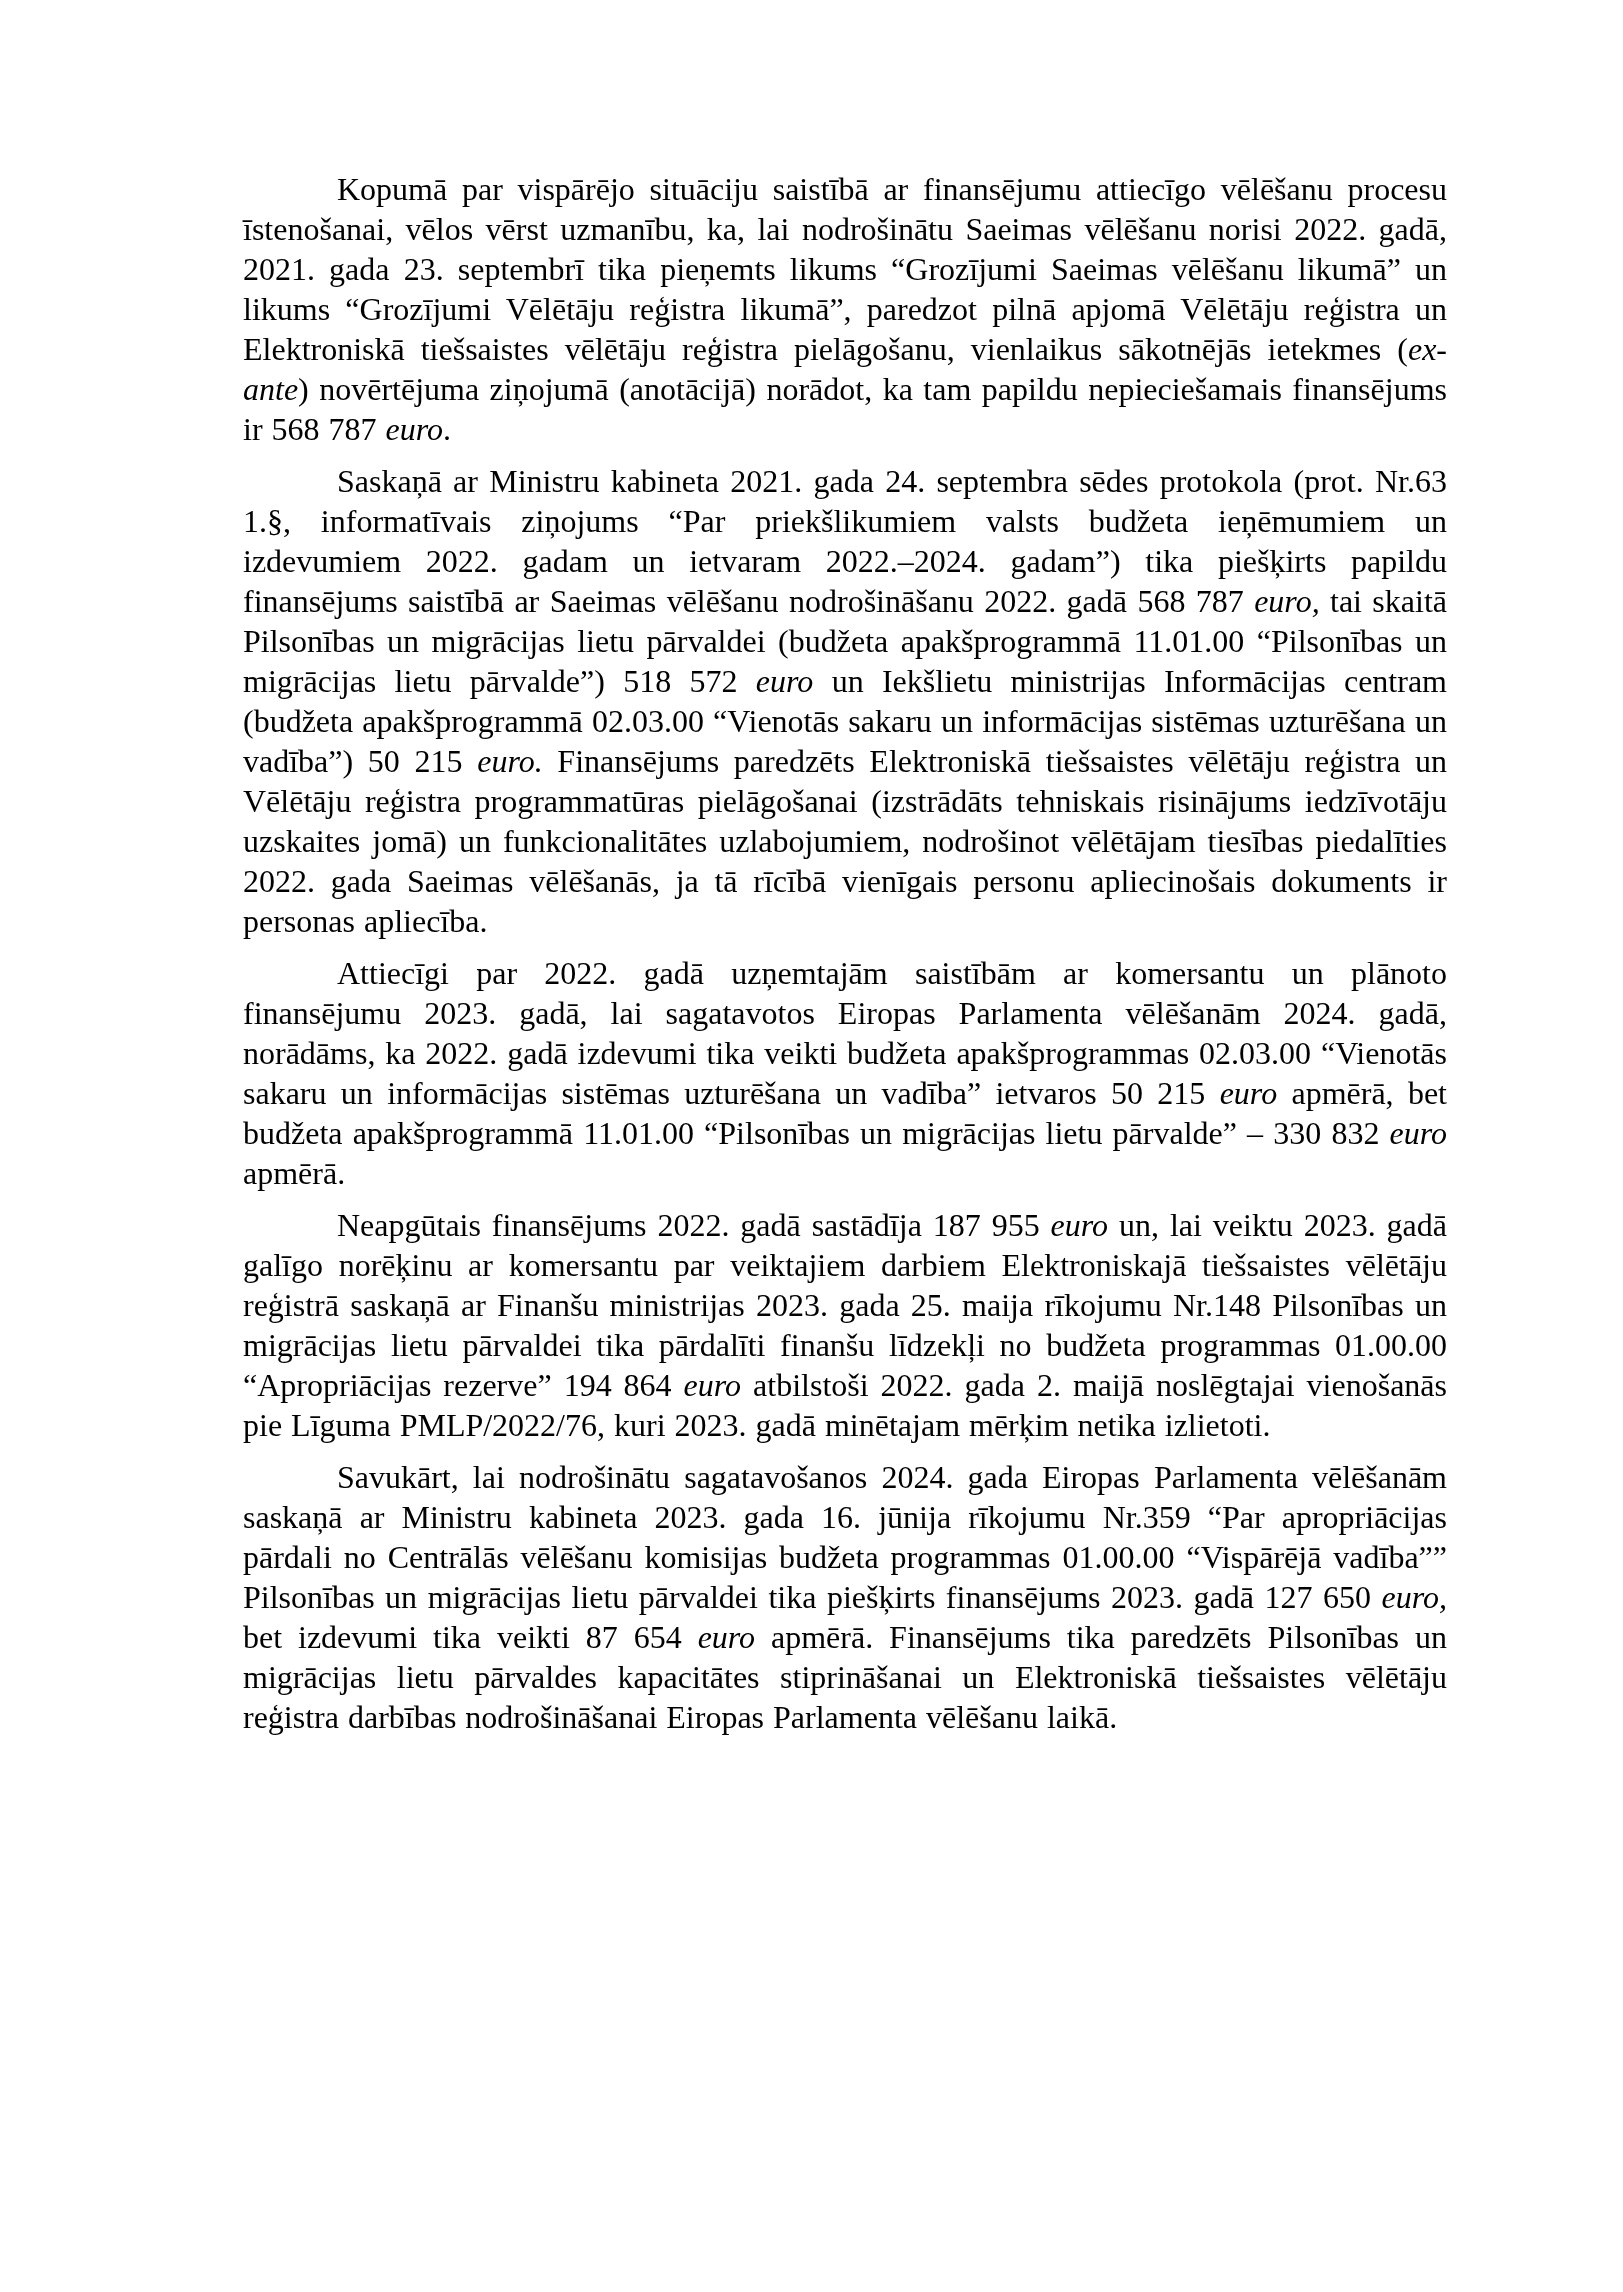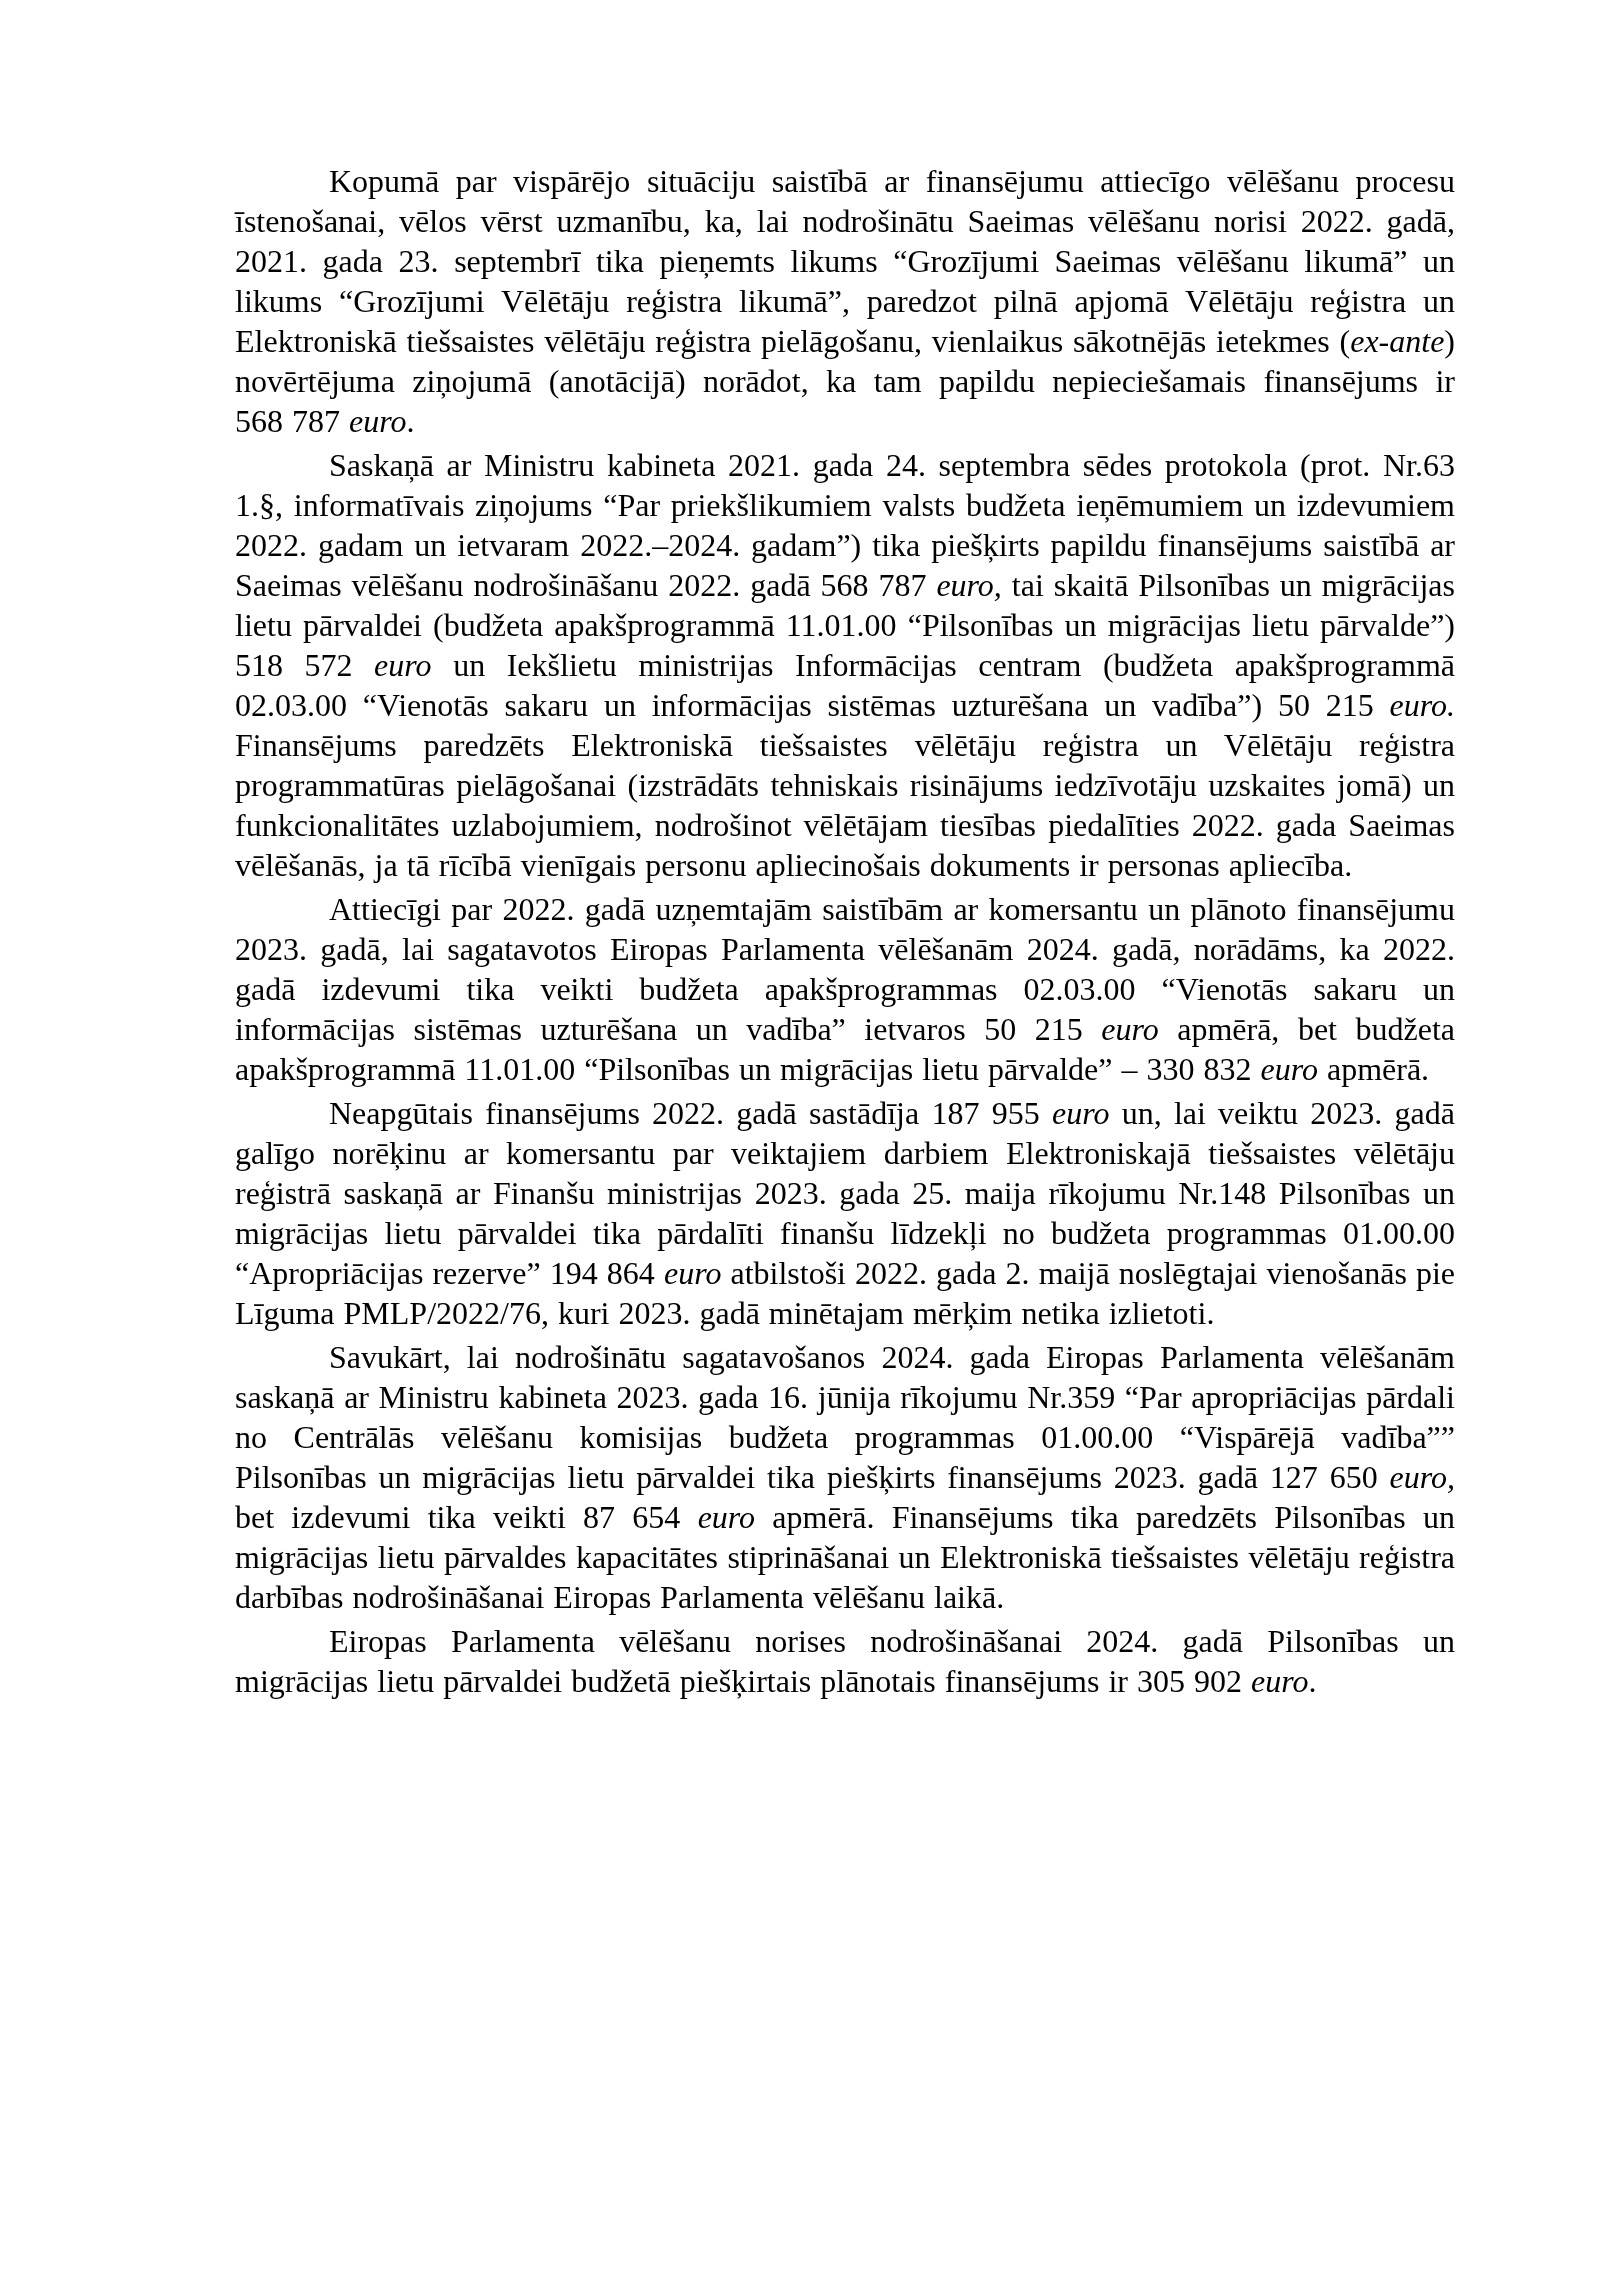--- a/index.html
+++ b/index.html
@@ -15,21 +15,21 @@
     margin: 0 auto;
     background: #ffffff;
     box-sizing: border-box;
     padding: 157px 164px 0 231px;
     overflow: hidden;
   }
   .doc-body {
     width: 100%;
   }
   .para {
-    margin: 4px;
+    margin: 12px;
     padding: 0;
     font-family: "Liberation Serif", "DejaVu Serif", serif;
     font-size: 32px;
     line-height: 40px;
     color: #000000;
     text-align: justify;
     text-indent: 94px;
     word-spacing: 1px;
   }
   .run {
@@ -42,16 +42,15 @@
 </head>
 <body>
 
 <div class="page">
   <div class="doc-body">
       <p class="para"><span class="run">Kopumā par vispārējo situāciju saistībā ar finansējumu attiecīgo vēlēšanu procesu īstenošanai, vēlos vērst uzmanību, ka, lai nodrošinātu Saeimas vēlēšanu norisi 2022. gadā, 2021. gada 23. septembrī tika pieņemts likums “Grozījumi Saeimas vēlēšanu likumā” un likums “Grozījumi Vēlētāju reģistra likumā”, paredzot pilnā apjomā Vēlētāju reģistra un Elektroniskā tiešsaistes vēlētāju reģistra pielāgošanu, vienlaikus sākotnējās ietekmes (</span><span class="run italic">ex-ante</span><span class="run">) novērtējuma ziņojumā (anotācijā) norādot, ka tam papildu nepieciešamais finansējums ir 568&nbsp;787 </span><span class="run italic">euro</span><span class="run">.</span></p>
       <p class="para"><span class="run">Saskaņā ar Ministru kabineta 2021. gada 24. septembra sēdes protokola (prot. Nr.63 1.§, informatīvais ziņojums “Par priekšlikumiem valsts budžeta ieņēmumiem un izdevumiem 2022. gadam un ietvaram 2022.–2024. gadam”) tika piešķirts papildu finansējums saistībā ar Saeimas vēlēšanu nodrošināšanu 2022. gadā 568&nbsp;787 </span><span class="run italic">euro,</span><span class="run"> tai skaitā Pilsonības un migrācijas lietu pārvaldei (budžeta apakšprogrammā 11.01.00 “Pilsonības un migrācijas lietu pārvalde”) 518&nbsp;572&nbsp;</span><span class="run italic">euro</span><span class="run"> un Iekšlietu ministrijas Informācijas centram (budžeta apakšprogrammā 02.03.00 “Vienotās sakaru un informācijas sistēmas uzturēšana un vadība”) 50&nbsp;215 </span><span class="run italic">euro.</span><span class="run"> Finansējums paredzēts Elektroniskā tiešsaistes vēlētāju reģistra un Vēlētāju reģistra programmatūras pielāgošanai (izstrādāts tehniskais risinājums iedzīvotāju uzskaites jomā) un funkcionalitātes uzlabojumiem, nodrošinot vēlētājam tiesības piedalīties 2022. gada Saeimas vēlēšanās, ja tā rīcībā vienīgais personu apliecinošais dokuments ir personas apliecība.</span></p>
       <p class="para"><span class="run">Attiecīgi par 2022. gadā uzņemtajām saistībām ar komersantu un plānoto finansējumu 2023. gadā, lai sagatavotos Eiropas Parlamenta vēlēšanām 2024. gadā, norādāms, ka 2022. gadā izdevumi tika veikti budžeta apakšprogrammas 02.03.00 “Vienotās sakaru un informācijas sistēmas uzturēšana un vadība” ietvaros 50&nbsp;215 </span><span class="run italic">euro</span><span class="run"> apmērā, bet budžeta apakšprogrammā 11.01.00 “Pilsonības un migrācijas lietu pārvalde” – 330&nbsp;832 </span><span class="run italic">euro</span><span class="run"> apmērā.</span></p>
       <p class="para"><span class="run">Neapgūtais finansējums 2022. gadā sastādīja 187&nbsp;955 </span><span class="run italic">euro</span><span class="run"> un, lai veiktu 2023. gadā galīgo norēķinu ar komersantu par veiktajiem darbiem Elektroniskajā tiešsaistes vēlētāju reģistrā saskaņā ar Finanšu ministrijas 2023. gada 25. maija rīkojumu Nr.148 Pilsonības un migrācijas lietu pārvaldei tika pārdalīti finanšu līdzekļi no budžeta programmas 01.00.00 “Apropriācijas rezerve” 194&nbsp;864 </span><span class="run italic">euro</span><span class="run"> atbilstoši 2022. gada 2. maijā noslēgtajai vienošanās pie Līguma PMLP/2022/76, kuri 2023. gadā minētajam mērķim netika izlietoti.</span></p>
       <p class="para"><span class="run">Savukārt, lai nodrošinātu sagatavošanos 2024. gada Eiropas Parlamenta vēlēšanām saskaņā ar Ministru kabineta 2023. gada 16. jūnija rīkojumu Nr.359 “Par apropriācijas pārdali no Centrālās vēlēšanu komisijas budžeta programmas 01.00.00 “Vispārējā vadība”” Pilsonības un migrācijas lietu pārvaldei tika piešķirts finansējums 2023. gadā 127&nbsp;650&nbsp;</span><span class="run italic">euro,</span><span class="run"> bet izdevumi tika veikti 87&nbsp;654 </span><span class="run italic">euro</span><span class="run"> apmērā. Finansējums tika paredzēts Pilsonības un migrācijas lietu pārvaldes kapacitātes stiprināšanai un Elektroniskā tiešsaistes vēlētāju reģistra darbības nodrošināšanai Eiropas Parlamenta vēlēšanu laikā.</span></p>
-      <p class="para"><span class="run">Eiropas Parlamenta vēlēšanu norises nodrošināšanai 2024. gadā Pilsonības un migrācijas lietu pārvaldei budžetā piešķirtais plānotais finansējums ir 305&nbsp;902 </span><span class="run italic">euro</span><span class="run">.</span></p>
     </div>
 </div>
 
 
 </body></html>

